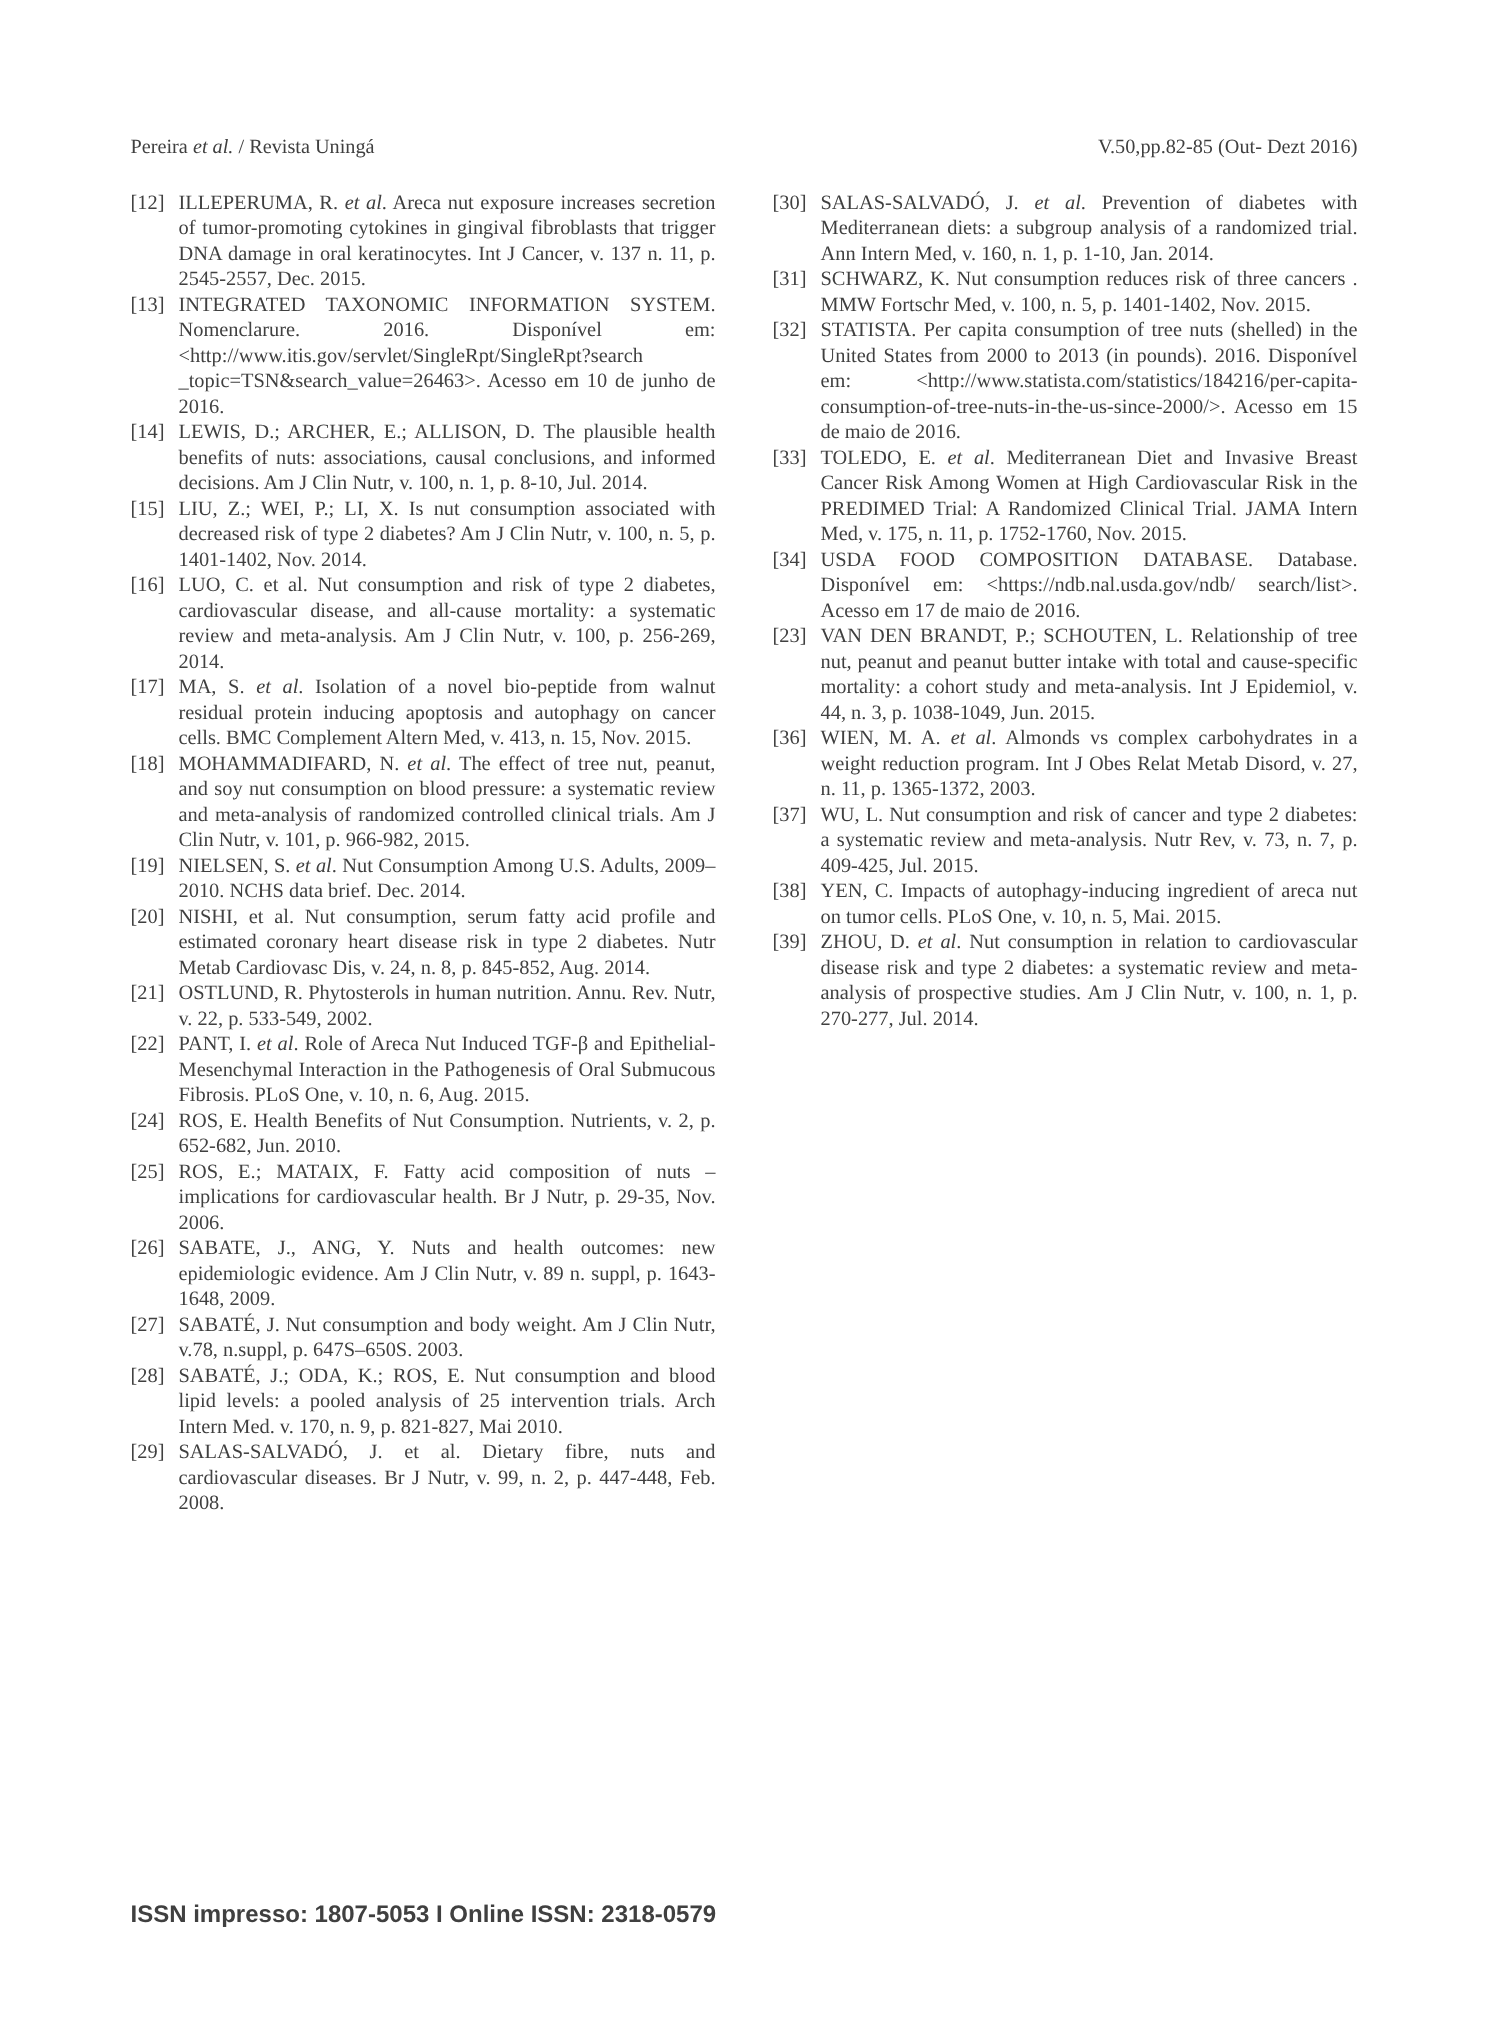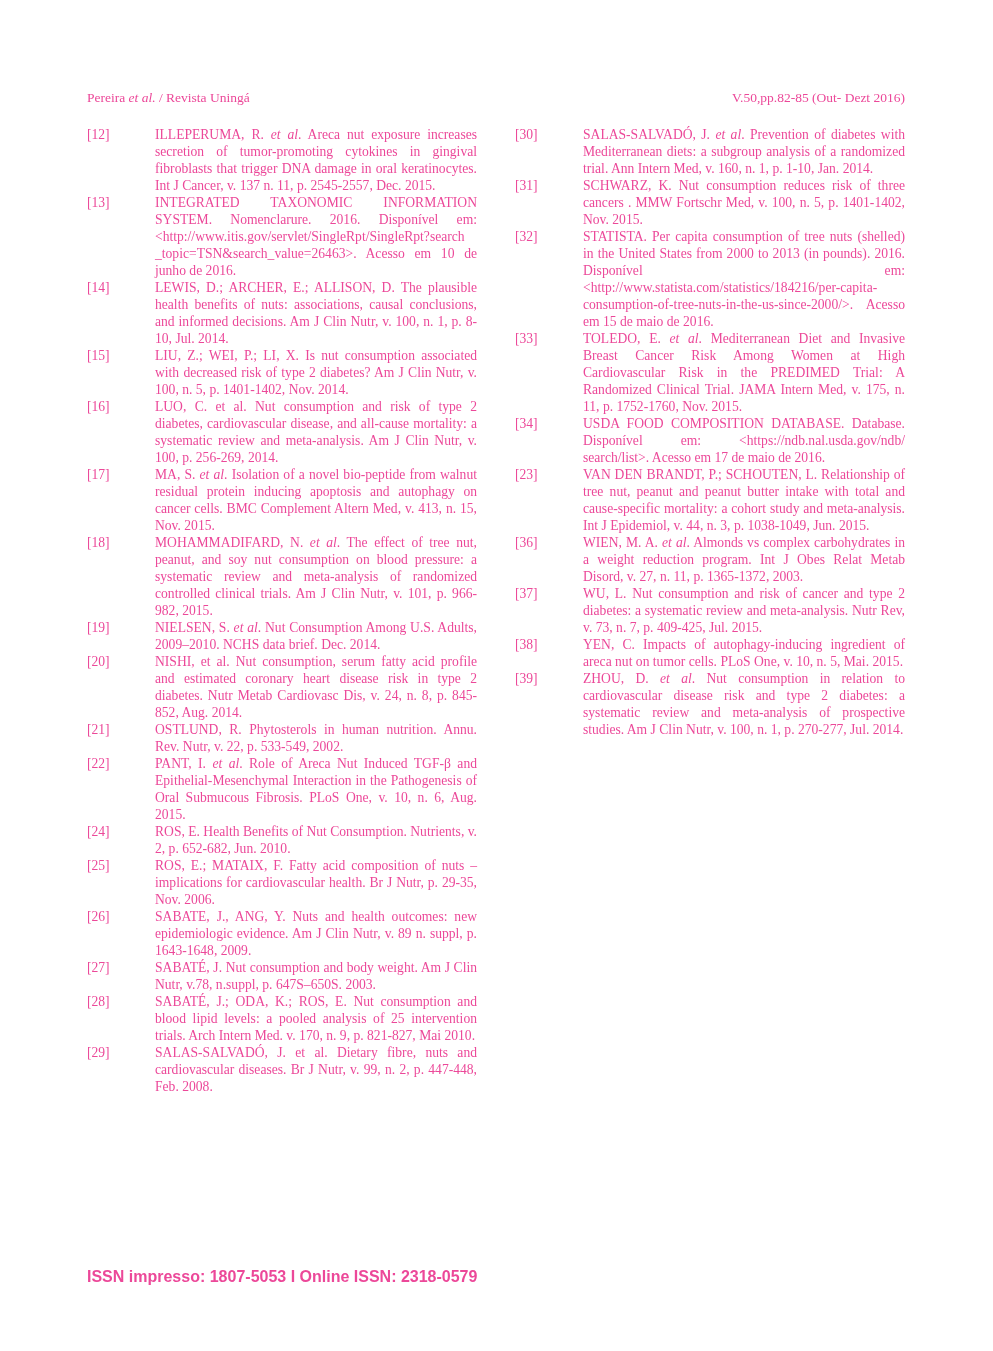--- a/index.html
+++ b/index.html
@@ -5,21 +5,21 @@
   html, body {
     margin: 0;
     padding: 0;
     background: #ffffff;
   }
   .page {
     position: relative;
     width: 993px;
     height: 1351px;
     background: #ffffff;
-    color: #ec4899;
+    color: #404040;
     font-family: "Liberation Serif", "DejaVu Serif", serif;
     overflow: hidden;
   }
   .page-header {
     position: absolute;
     left: 87px;
     top: 89px;
     width: 818px;
     display: flex;
     justify-content: space-between;
@@ -35,21 +35,20 @@
     display: flex;
     gap: 38px;
   }
   .col {
     flex: 1 1 0;
     min-width: 0;
   }
   .ref {
     display: flex;
     align-items: flex-start;
-    gap: 36px;
   }
   .ref-num {
     flex: 0 0 32px;
     width: 32px;
     font-size: 13.6px;
     line-height: 17px;
   }
   .ref-text {
     flex: 1 1 auto;
     min-width: 0;

